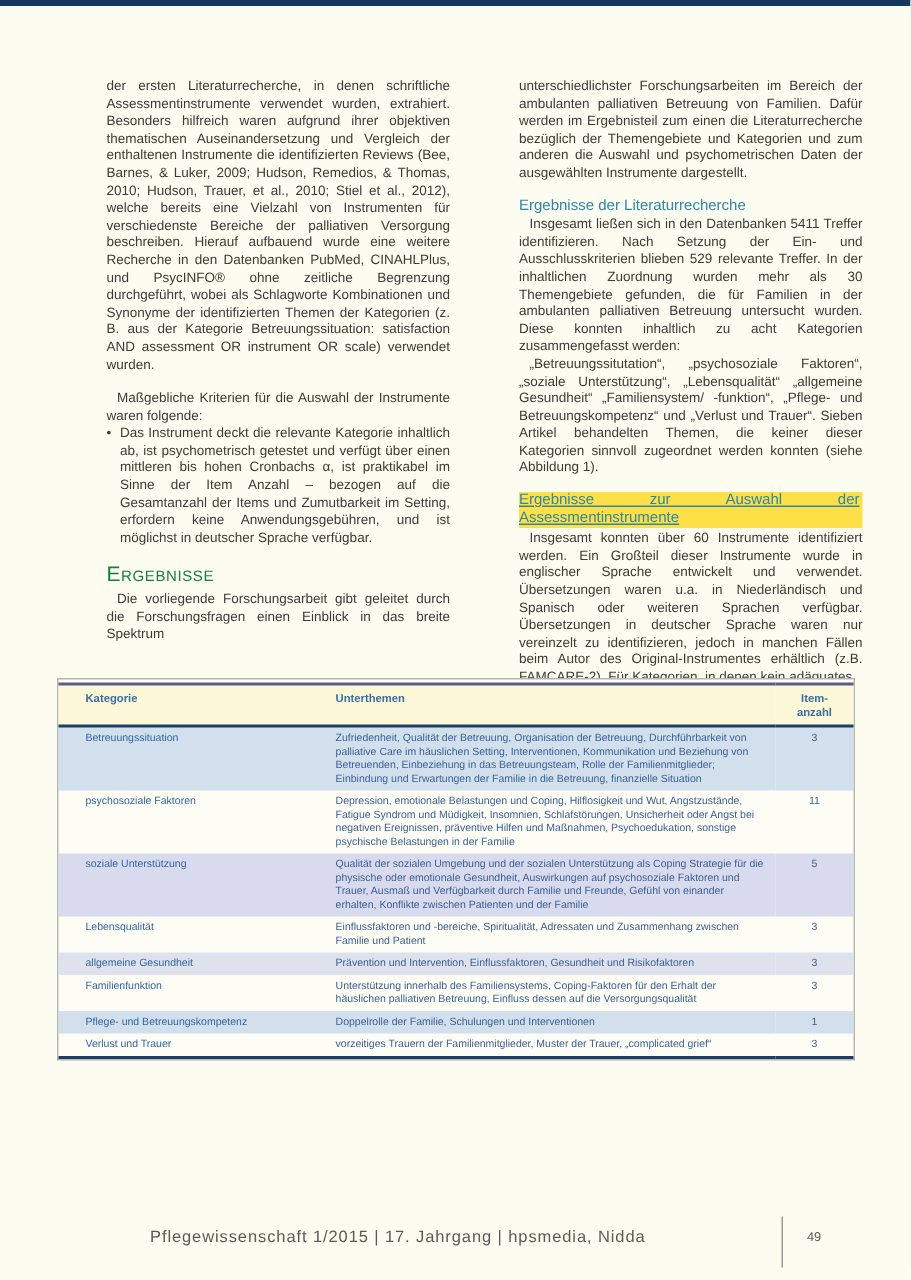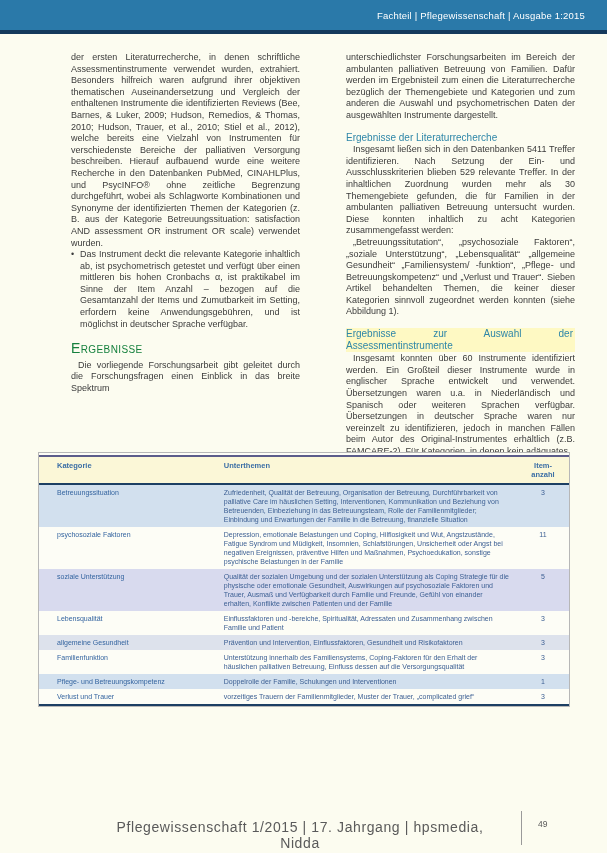--- a/index.html
+++ b/index.html
@@ -29,21 +29,21 @@
   .bullet-item { position: relative; padding-left: 9px; }
   .bullet-item::before { content: "•"; position: absolute; left: 0; top: 0; }
 
   .main-heading {
     color: #15803d; font-variant: small-caps; font-weight: normal;
     font-size: 14px; letter-spacing: 0.4px; margin: 13px 0 5px 0;
   }
   .sub-heading {
     color: #2e86a8; font-weight: normal; font-size: 10px; margin: 10px 0 1px 0;
   }
-  .sub-heading.highlight { background: #fef9c3; display: inline-block; padding: 0 2px 1px 0; }
+  .sub-heading.highlight { background: #fde047; display: inline-block; padding: 0 2px 1px 0; text-decoration: underline; }
 
   
   .table-box {
     position: absolute; top: 452px; left: 38px; width: 532px;
     background: #fdfdf6; border: 1px solid #b7b7b7;
     padding: 2px 0 0 0;
   }
   .ptable { width: 100%; border-collapse: collapse; table-layout: fixed; }
   .ptable th, .ptable td {
     font-size: 7px; line-height: 9px; vertical-align: top;
@@ -66,45 +66,43 @@
     font-size: 8px; font-style: italic; color: #3a79ae;
     padding: 5px 6px 6px 10px;
   }
 
   
   .footer {
     position: absolute; left: 0; right: 0; bottom: 8px; height: 34px;
   }
   .footer-text {
     position: absolute; left: 100px; width: 400px; top: 8px;
-    text-align: center; font-size: 14px; letter-spacing: 0.6px; color: #5a5a5a;
+    font-size: 11px; letter-spacing: 0.6px; color: #5a5a5a;
   }
   .footer-divider {
     position: absolute; left: 521px; top: 0; height: 34px;
     border-left: 1px solid #9a9a9a;
   }
   .footer-page {
     position: absolute; left: 538px; top: 8px; font-size: 8.5px; color: #5a5a5a;
   }
 </style>
 </head>
 <body>
 
 <div class="page">
 
-  <div class="topbar">
-    <span>Fachteil | Pflegewissenschaft |  Ausgabe 1:2015</span>
-  </div>
   <div class="topbar-rule"></div>
 
   <div class="content">
     <div class="columns">
 
       <div class="col">
         <p>der ersten Literaturrecherche, in denen schriftliche Assessmentinstrumente verwendet wurden, extrahiert. Besonders hilfreich waren aufgrund ihrer objektiven thematischen Auseinandersetzung und Vergleich der enthaltenen Instrumente die identifizierten Reviews (Bee, Barnes, &amp; Luker, 2009; Hudson, Remedios, &amp; Thomas, 2010; Hudson, Trauer, et al., 2010; Stiel et al., 2012), welche bereits eine Vielzahl von Instrumenten für verschiedenste Bereiche der palliativen Versorgung beschreiben. Hierauf aufbauend wurde eine weitere Recherche in den Datenbanken PubMed, CINAHLPlus, und PsycINFO® ohne zeitliche Begrenzung durchgeführt, wobei als Schlagworte Kombinationen und Synonyme der identifizierten Themen der Kategorien (z. B. aus der Kategorie Betreuungssituation: satisfaction AND assessment OR instrument OR scale) verwendet wurden.</p>
+        <p class="space-before indent">Maßgebliche Kriterien für die Auswahl der Instrumente waren folgende:</p>
         <p class="bullet-item">Das Instrument deckt die relevante Kategorie inhaltlich ab, ist psychometrisch getestet und verfügt über einen mittleren bis hohen Cronbachs α, ist praktikabel im Sinne der Item Anzahl – bezogen auf die Gesamtanzahl der Items und Zumutbarkeit im Setting, erfordern keine Anwendungsgebühren, und ist möglichst in deutscher Sprache verfügbar.</p>
         <h2 class="main-heading">Ergebnisse</h2>
         <p class="indent">Die vorliegende Forschungsarbeit gibt geleitet durch die Forschungsfragen einen Einblick in das breite Spektrum</p>
       </div>
 
       <div class="col">
         <p>unterschiedlichster Forschungsarbeiten im Bereich der ambulanten palliativen Betreuung von Familien. Dafür werden im Ergebnisteil zum einen die Literaturrecherche bezüglich der Themengebiete und Kategorien und zum anderen die Auswahl und psychometrischen Daten der ausgewählten Instrumente dargestellt.</p>
         <h3 class="sub-heading">Ergebnisse der Literaturrecherche</h3>
         <p class="indent">Insgesamt ließen sich in den Datenbanken 5411 Treffer identifizieren. Nach Setzung der Ein- und Ausschlusskriterien blieben 529 relevante Treffer. In der inhaltlichen Zuordnung wurden mehr als 30 Themengebiete gefunden, die für Familien in der ambulanten palliativen Betreuung untersucht wurden. Diese konnten inhaltlich zu acht Kategorien zusammengefasst werden:</p>
         <p class="indent">„Betreuungssitutation“, „psychosoziale Faktoren“, „soziale Unterstützung“, „Lebensqualität“ „allgemeine Gesundheit“ „Familiensystem/ -funktion“, „Pflege- und Betreuungskompetenz“ und „Verlust und Trauer“. Sieben Artikel behandelten Themen, die keiner dieser Kategorien sinnvoll zugeordnet werden konnten (siehe Abbildung 1).</p>

